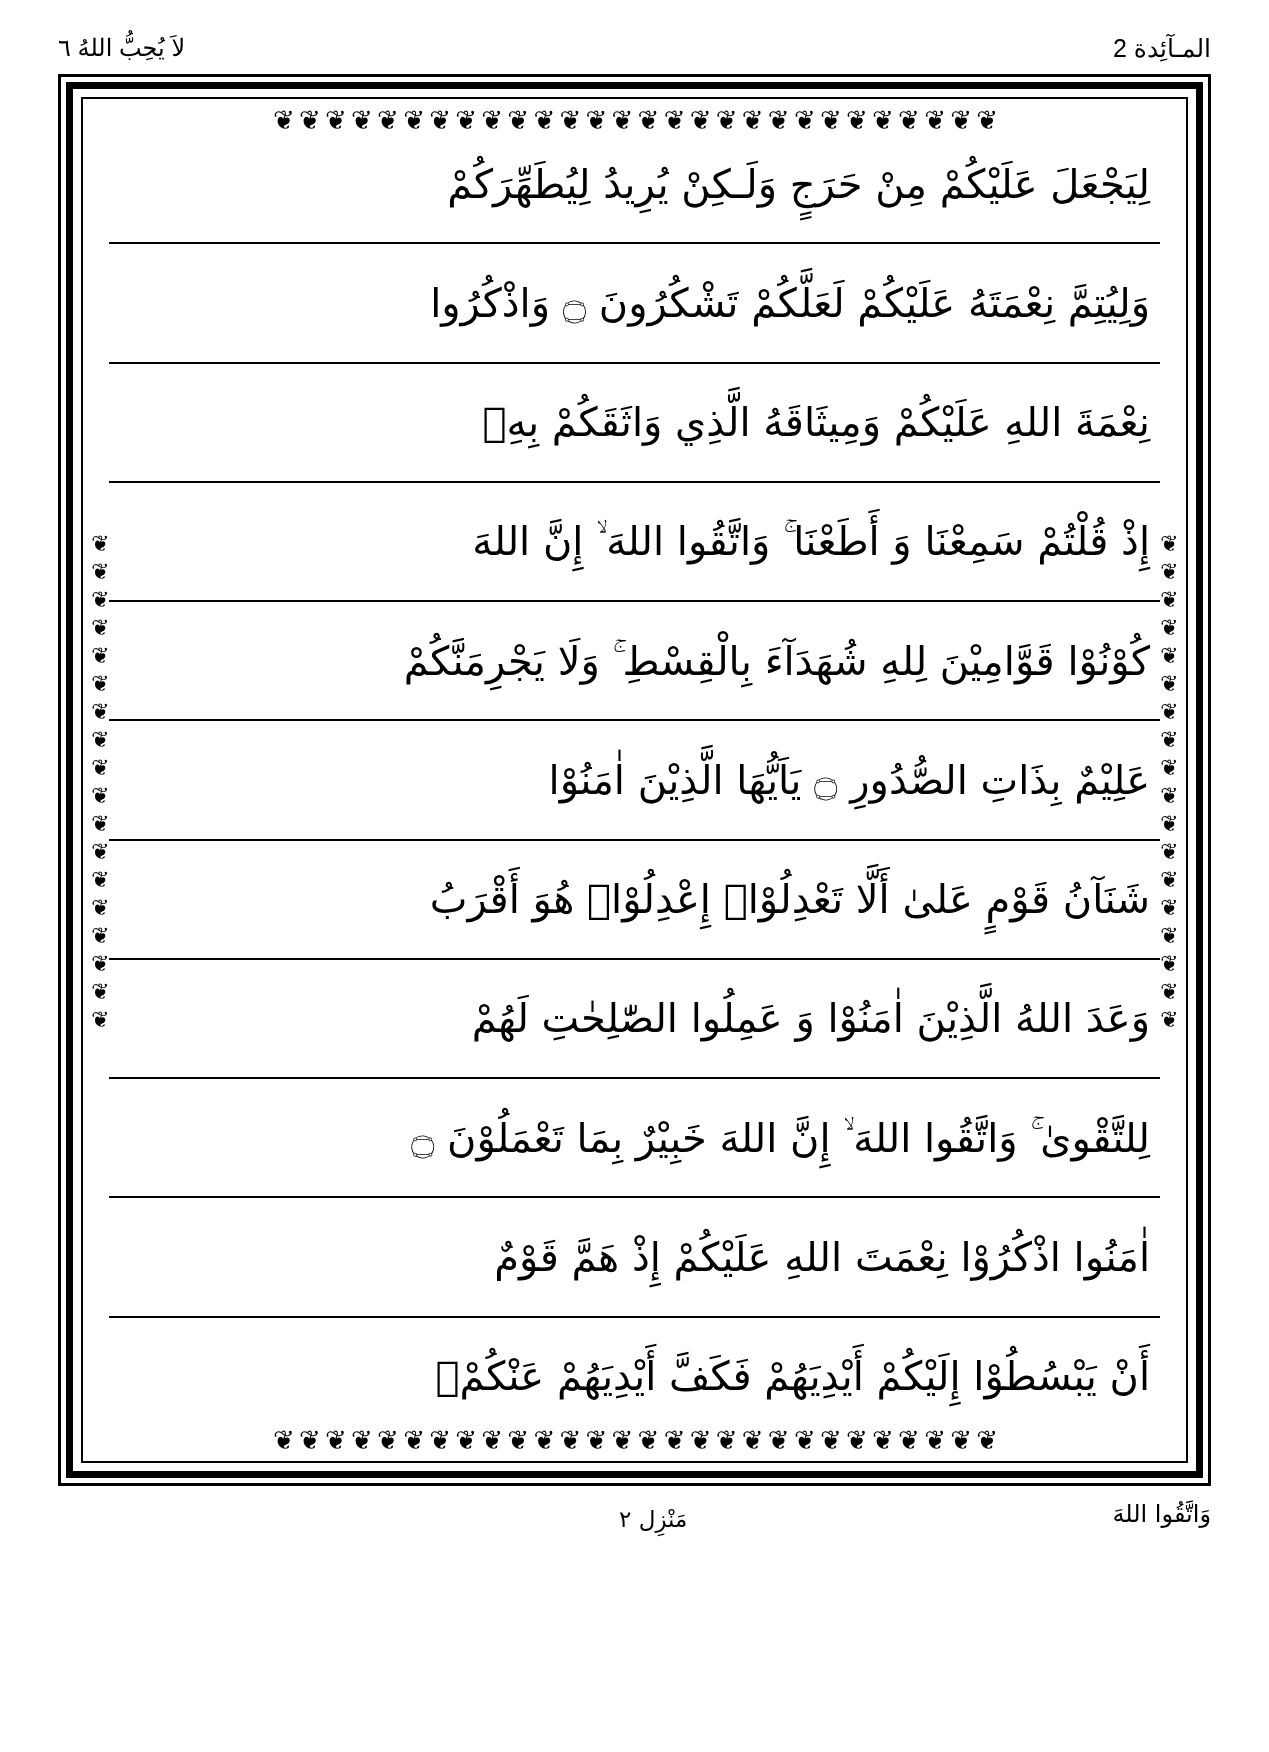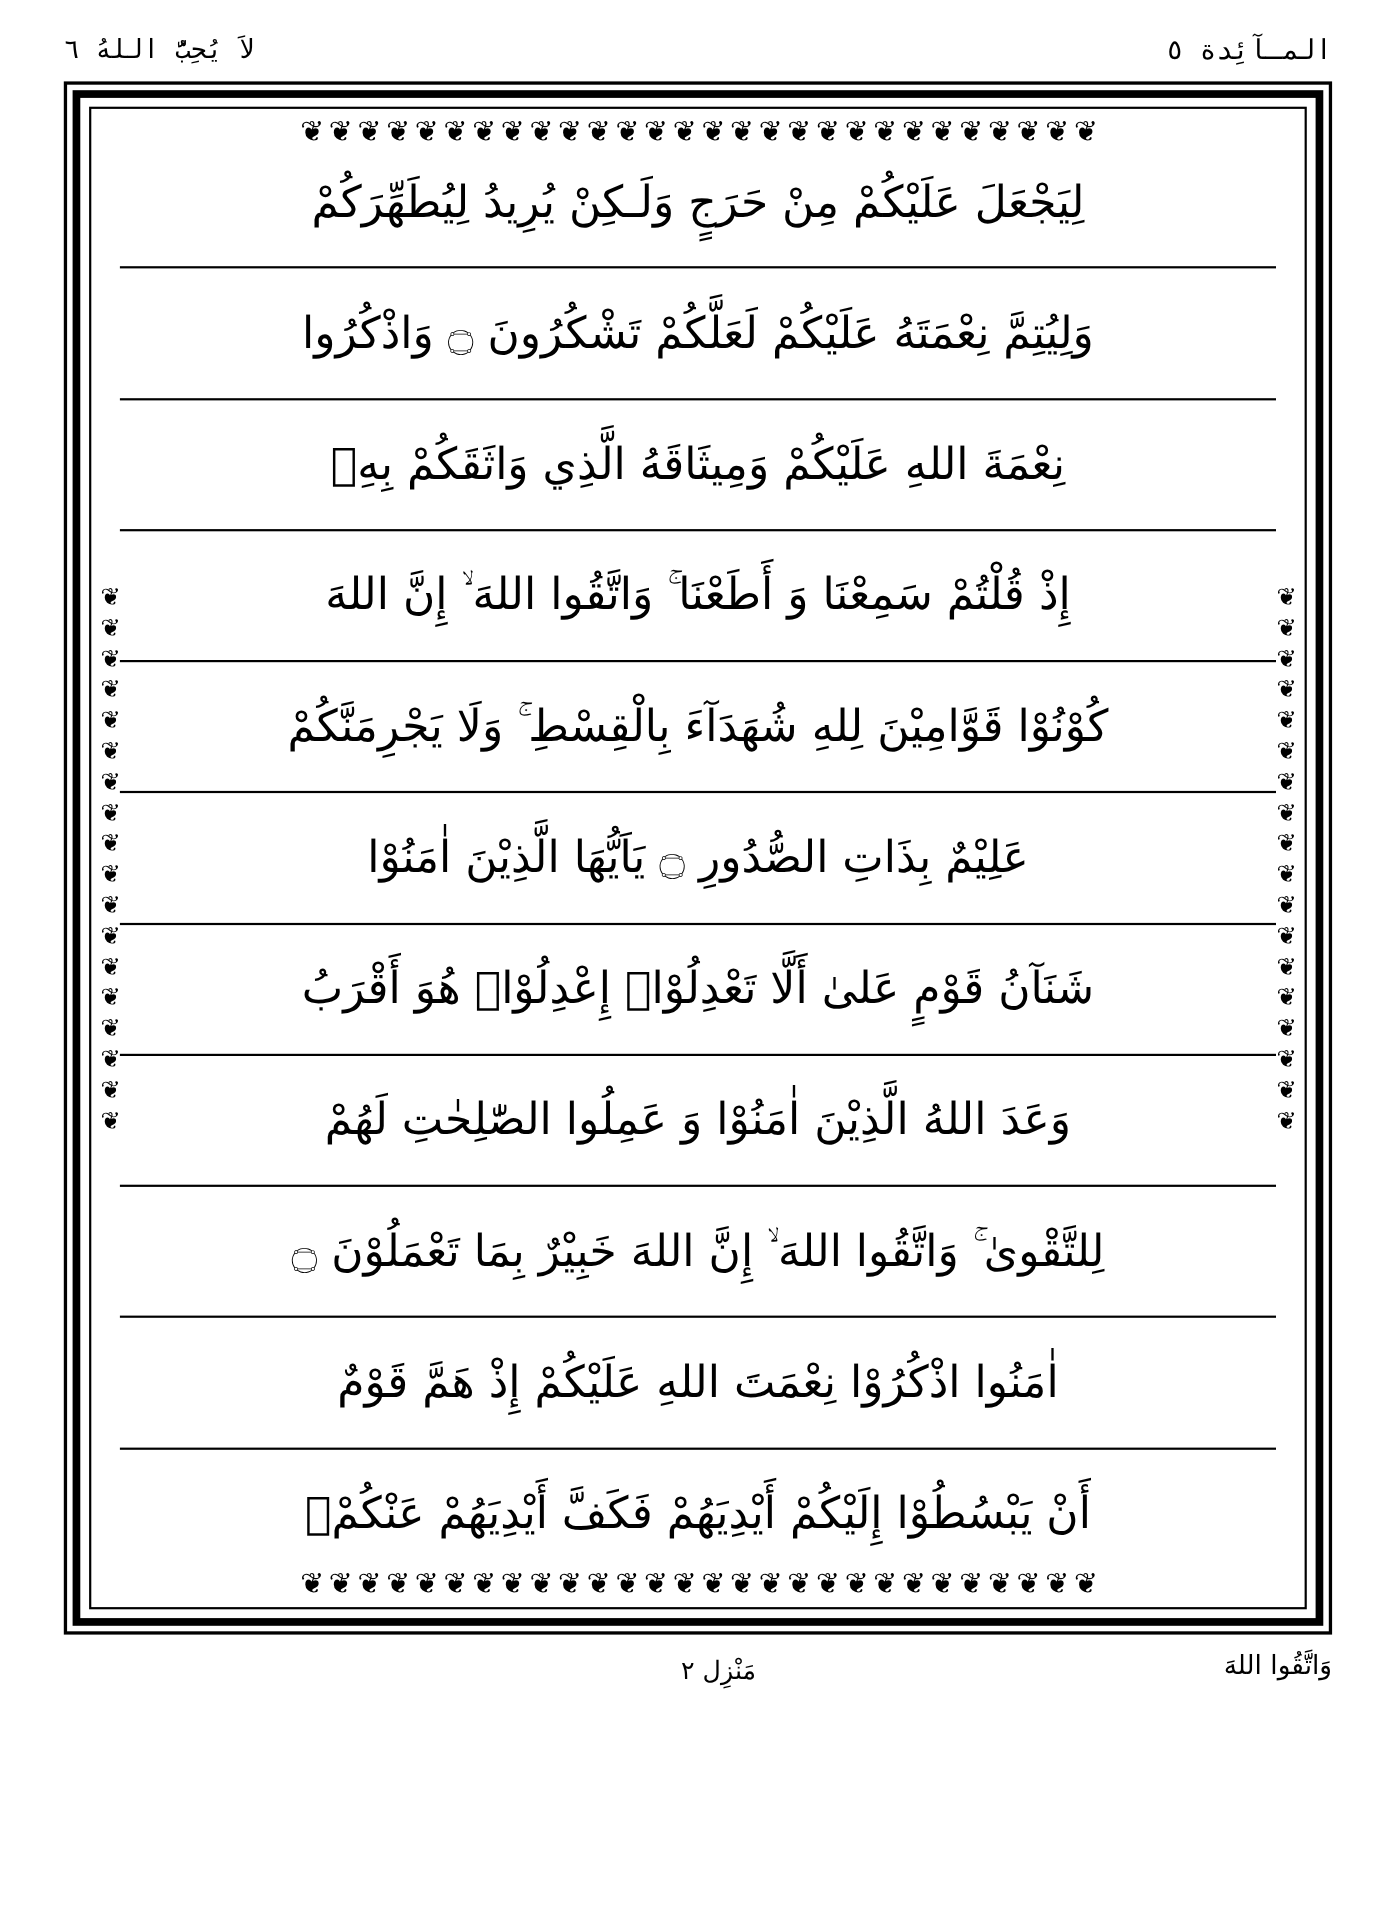--- a/index.html
+++ b/index.html
@@ -28,21 +28,21 @@
     top: 26px;
     left: 58px;
     right: 58px;
     height: 44px;
     display: flex;
     align-items: center;
     justify-content: space-between;
     direction: rtl;
   }
   .header-item {
-    font-family: Liberation Mono, monospace;
+    font-family: Liberation Sans, sans-serif;
     font-size: 25px;
     line-height: 1.2;
     white-space: nowrap;
   }
   .header-center {
     font-size: 24px;
   }
 
   
   .frame-outer {
@@ -133,21 +133,20 @@
     border-bottom: none;
   }
   .line .arabic {
     font-family: "DejaVu Sans", sans-serif;
     font-size: 40px;
     line-height: 1.35;
     white-space: nowrap;
     direction: rtl;
     unicode-bidi: isolate;
     width: 100%;
-    text-align: center;
   }
 
   
   .footer-row {
     position: absolute;
     top: 1498px;
     left: 58px;
     right: 58px;
     height: 56px;
     direction: rtl;
@@ -171,21 +170,21 @@
     padding-top: 6px;
   }
   .footer-spacer { width: 180px; }
 </style>
 </head>
 <body>
 
 <div class="page">
 
   <div class="header-row">
-    <span class="header-item">المـآئِدة ٥</span>
+    <span class="header-item">المـآئِدة 2</span>
     <span class="header-item header-center">لاَ يُحِبُّ اللهُ ٦</span>
   </div>
 
   <div class="frame-outer">
     <div class="frame-mid"></div>
     <div class="frame-inner">
 
       <span class="orn orn-top">❦ ❦ ❦ ❦ ❦ ❦ ❦ ❦ ❦ ❦ ❦ ❦ ❦ ❦ ❦ ❦ ❦ ❦ ❦ ❦ ❦ ❦ ❦ ❦ ❦ ❦ ❦ ❦</span>
       <span class="orn orn-bottom">❦ ❦ ❦ ❦ ❦ ❦ ❦ ❦ ❦ ❦ ❦ ❦ ❦ ❦ ❦ ❦ ❦ ❦ ❦ ❦ ❦ ❦ ❦ ❦ ❦ ❦ ❦ ❦</span>
       <span class="orn orn-left">❦ ❦ ❦ ❦ ❦ ❦ ❦ ❦ ❦ ❦ ❦ ❦ ❦ ❦ ❦ ❦ ❦ ❦</span>

